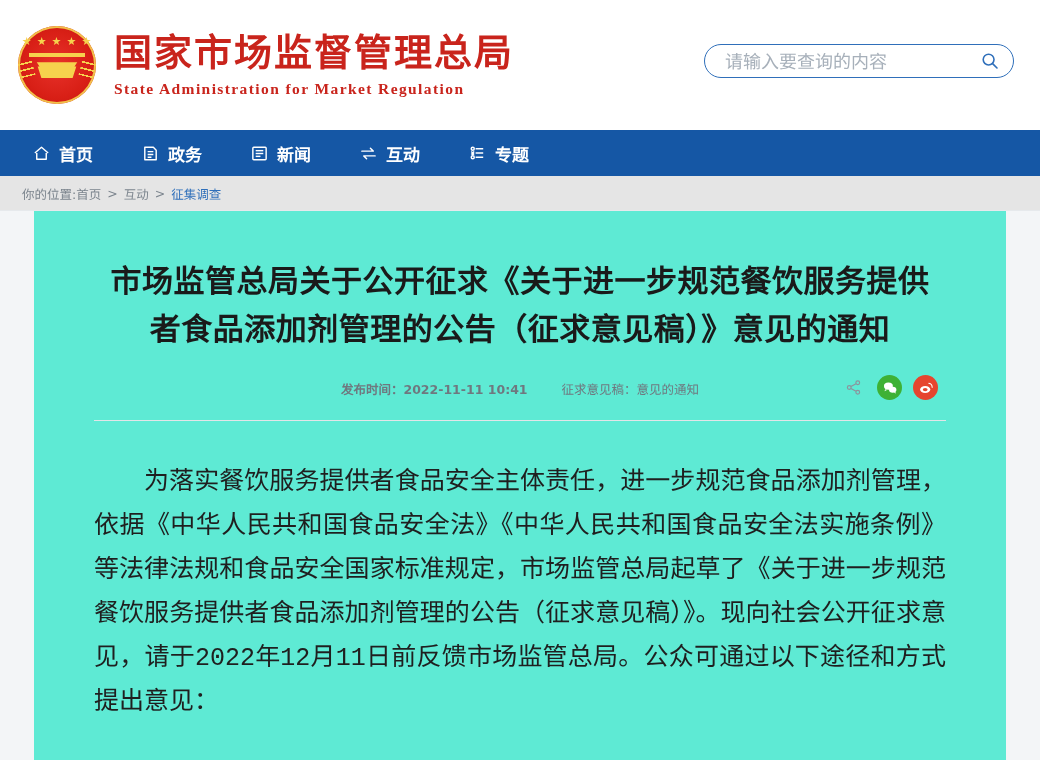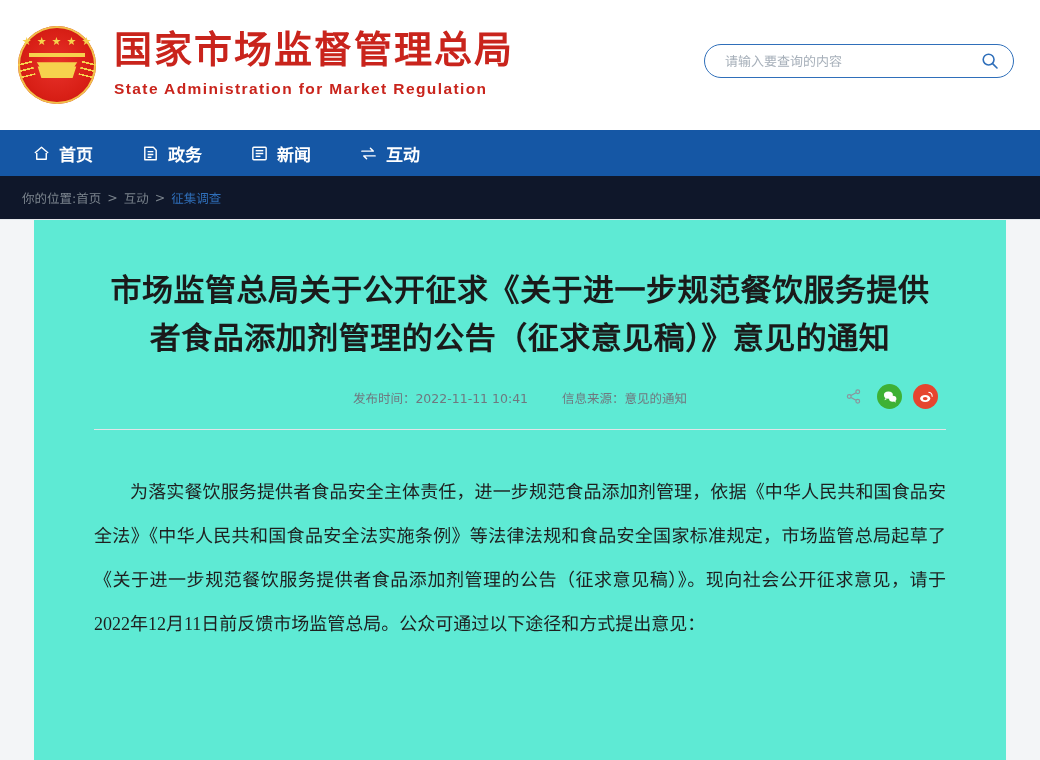--- a/index.html
+++ b/index.html
@@ -74,51 +74,51 @@
   .emblem .wheat-r { right: 4px; transform: rotate(14deg); }
 
   .titleblock { flex: 0 0 auto; }
   .org-cn {
     color: #c9241c;
     font-size: 38px;
     font-weight: bold;
     letter-spacing: 2px;
     line-height: 46px;
     white-space: nowrap;
-    font-family: Liberation Mono, monospace;
+    font-family: Liberation Serif, serif;
   }
   .org-en {
     color: #c9241c;
     font-size: 15.5px;
     letter-spacing: 1.4px;
     line-height: 22px;
     white-space: nowrap;
     margin-top: 2px;
-    font-family: Liberation Sans, sans-serif;
+    font-family: Liberation Serif, serif;
     font-weight: bold;
   }
 
   .search-wrap {
     position: absolute;
     right: 26px;
     top: 44px;
     width: 310px;
     height: 34px;
     border: 1px solid #2f6fba;
     border-radius: 17px;
     display: flex;
     align-items: center;
     padding: 0 12px 0 18px;
     background: #fff;
   }
   .search-wrap input {
     flex: 1;
     border: none;
     outline: none;
-    font-size: 13px;
+    font-size: 18px;
     color: #9aa3ad;
     background: transparent;
     font-family: "DejaVu Sans", sans-serif;
   }
   .search-wrap input::placeholder { color: #a7b0ba; }
   .search-btn {
     width: 22px; height: 22px;
     flex: 0 0 auto;
     cursor: pointer;
     display: flex; align-items: center; justify-content: center;
@@ -143,22 +143,22 @@
     font-weight: bold;
     cursor: pointer;
     white-space: nowrap;
     font-family: "DejaVu Sans", sans-serif;
   }
   .nav-item svg { display: block; }
   .nav-item:first-child { padding-left: 22px; }
 
   
   .crumbbar {
-    height: 44px;
-    background: #0f172a;
+    height: 35px;
+    background: #e5e5e5;
     border-bottom: 1px solid #e6e9ec;
     display: flex;
     align-items: center;
     padding-left: 22px;
     font-size: 12.5px;
     color: #7b848d;
     font-family: "DejaVu Sans", sans-serif;
   }
   .crumbbar a { color: #7b848d; text-decoration: none; }
   .crumbbar .sep { margin: 0 6px; }
@@ -187,21 +187,21 @@
   .meta {
     margin-top: 26px;
     display: flex;
     align-items: center;
     justify-content: center;
     position: relative;
     font-size: 12.5px;
     color: #6f787f;
     font-family: "DejaVu Sans", sans-serif;
   }
-  .meta .m1 { margin-right: 34px; }
+  .meta .m1 { margin-right: 34px; font-weight: bold; }
   .share {
     position: absolute;
     right: 8px;
     top: -4px;
     display: flex;
     align-items: center;
     gap: 11px;
   }
   .share .ic {
     width: 25px; height: 25px;
@@ -211,26 +211,26 @@
   }
   .ic.plain { color: #8b949c; }
   .ic.wechat { background: #3eb135; }
   .ic.weibo  { background: #e6452f; }
   .hr {
     margin-top: 22px;
     border-top: 1px solid #e2e5e8;
   }
   .body-text {
     margin-top: 40px;
-    font-size: 18px;
+    font-size: 25px;
     line-height: 44px;
     color: #1f1f1f;
     text-align: justify;
     text-indent: 2em;
-    font-family: Liberation Serif, serif;
+    font-family: Liberation Mono, monospace;
   }
 </style>
 </head>
 <body>
 
 <div class="header">
 
   <div class="emblem">
     <div class="stars">★ ★ ★ ★ ★</div>
     <div class="beam"></div>
@@ -293,39 +293,50 @@
 
   <div class="nav-item">
     <span>
       <svg width="19" height="19" viewBox="0 0 20 20" fill="none" stroke="#ffffff" stroke-width="1.5">
         <path d="M3 7.5h12l-3-3M17 12.5H5l3 3" stroke-linecap="round" stroke-linejoin="round"></path>
       </svg>
     </span>
     <span>互动</span>
   </div>
 
+  <div class="nav-item">
+    <span>
+      <svg width="19" height="19" viewBox="0 0 20 20" fill="none" stroke="#ffffff" stroke-width="1.5">
+        <circle cx="5" cy="5" r="1.6"></circle>
+          <circle cx="5" cy="14" r="1.6"></circle>
+        <path d="M8 5h8M8 14h8M8 9.5h8"></path>
+        <path d="M3.5 8l3 3M6.5 8l-3 3"></path>
+      </svg>
+    </span>
+    <span>专题</span>
+  </div>
 </div>
 
 <div class="crumbbar">
   <span>你的位置:</span>
   <a href="#">首页</a>
   <span class="sep">&gt;</span>
   <a href="#">互动</a>
   <span class="sep">&gt;</span>
   <a href="#" class="cur">征集调查</a>
 </div>
 
 <div class="page-bg">
   <div class="article">
 
     <div class="art-title">市场监管总局关于公开征求《关于进一步规范餐饮服务提供者食品添加剂管理的公告（征求意见稿）》意见的通知</div>
 
     <div class="meta">
       <span class="m1"><span>发布时间：</span><span>2022-11-11 10:41</span></span>
-      <span><span>信息来源：</span><span>意见的通知</span></span>
+      <span><span>征求意见稿：</span><span>意见的通知</span></span>
 
       <div class="share">
         <span class="ic plain">
           <svg width="17" height="17" viewBox="0 0 20 20" fill="none" stroke="#8b949c" stroke-width="1.4">
             <circle cx="15" cy="4.5" r="2.2"></circle>
               <circle cx="5" cy="10" r="2.2"></circle>
               <circle cx="15" cy="15.5" r="2.2"></circle>
             <path d="M7 8.9l6-3.2M7 11.1l6 3.2"></path>
           </svg>
         </span>

